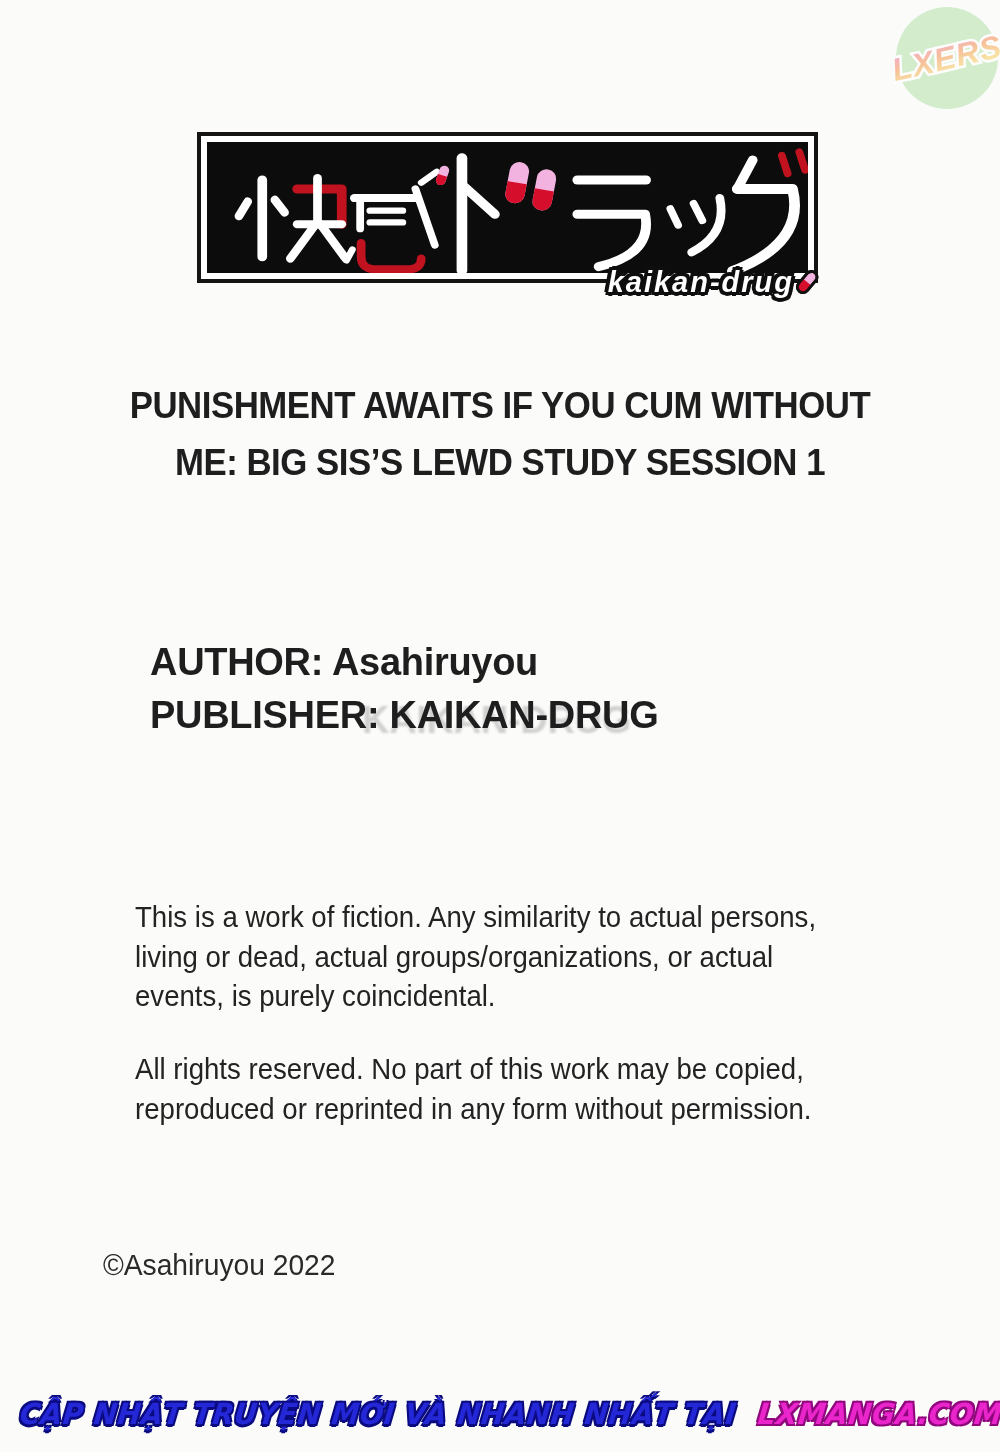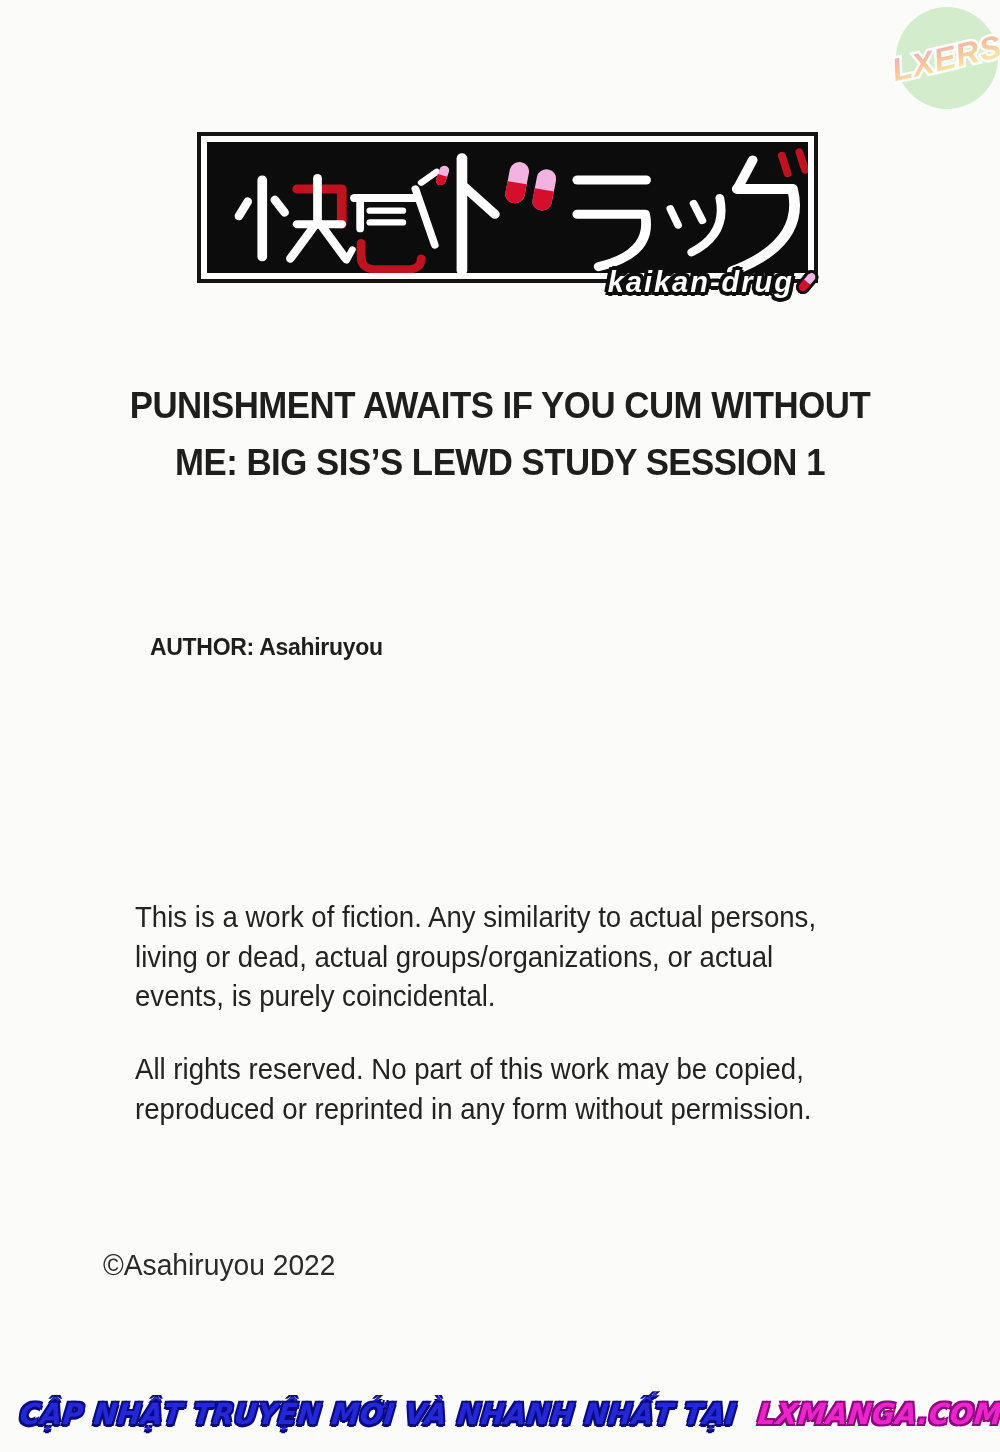--- a/index.html
+++ b/index.html
@@ -32,22 +32,22 @@
 
   
   .title-block {
     position:absolute; top:377px; left:0; width:1000px; text-align:center;
     font-weight:700; font-size:37px; line-height:57px; letter-spacing:-0.5px;
     color:var(--ink, #1e1e1e); transform:scaleX(.94); transform-origin:center;
   }
 
   
   .credits {
-    position:absolute; left:150px; top:621px;
-    font-size:23px; font-weight:700; line-height:53px; letter-spacing:-0.3px;
+    position:absolute; left:150px; top:636px;
+    font-size:38px; font-weight:700; line-height:53px; letter-spacing:-0.3px;
   }
   .credit-line { position:relative; white-space:nowrap; }
   .publisher-ghost {
     position:absolute; left:212px; top:5px; color:#9c9c9c; opacity:.45;
     filter:blur(1px); z-index:-1;
   }
 
   
   .para {
     position:absolute; left:135px; width:820px;
@@ -180,20 +180,25 @@
 <div class="title-block">
   <div>PUNISHMENT AWAITS IF YOU CUM WITHOUT</div>
   <div>ME: BIG SIS’S LEWD STUDY SESSION 1</div>
 </div>
 
 <div class="credits">
   <div class="credit-line">
     <span>AUTHOR:</span>
     <span>Asahiruyou</span>
   </div>
+  <div class="credit-line">
+    <span class="publisher-ghost">KAIKAN-DRUG</span>
+    <span>PUBLISHER:</span>
+    <span>KAIKAN-DRUG</span>
+  </div>
 </div>
 
 <div class="para para-fiction">
   <div>This is a work of fiction. Any similarity to actual persons,</div>
   <div>living or dead, actual groups/organizations, or actual</div>
   <div>events, is purely coincidental.</div>
 </div>
 
 <div class="para para-rights">
   <div>All rights reserved. No part of this work may be copied,</div>

